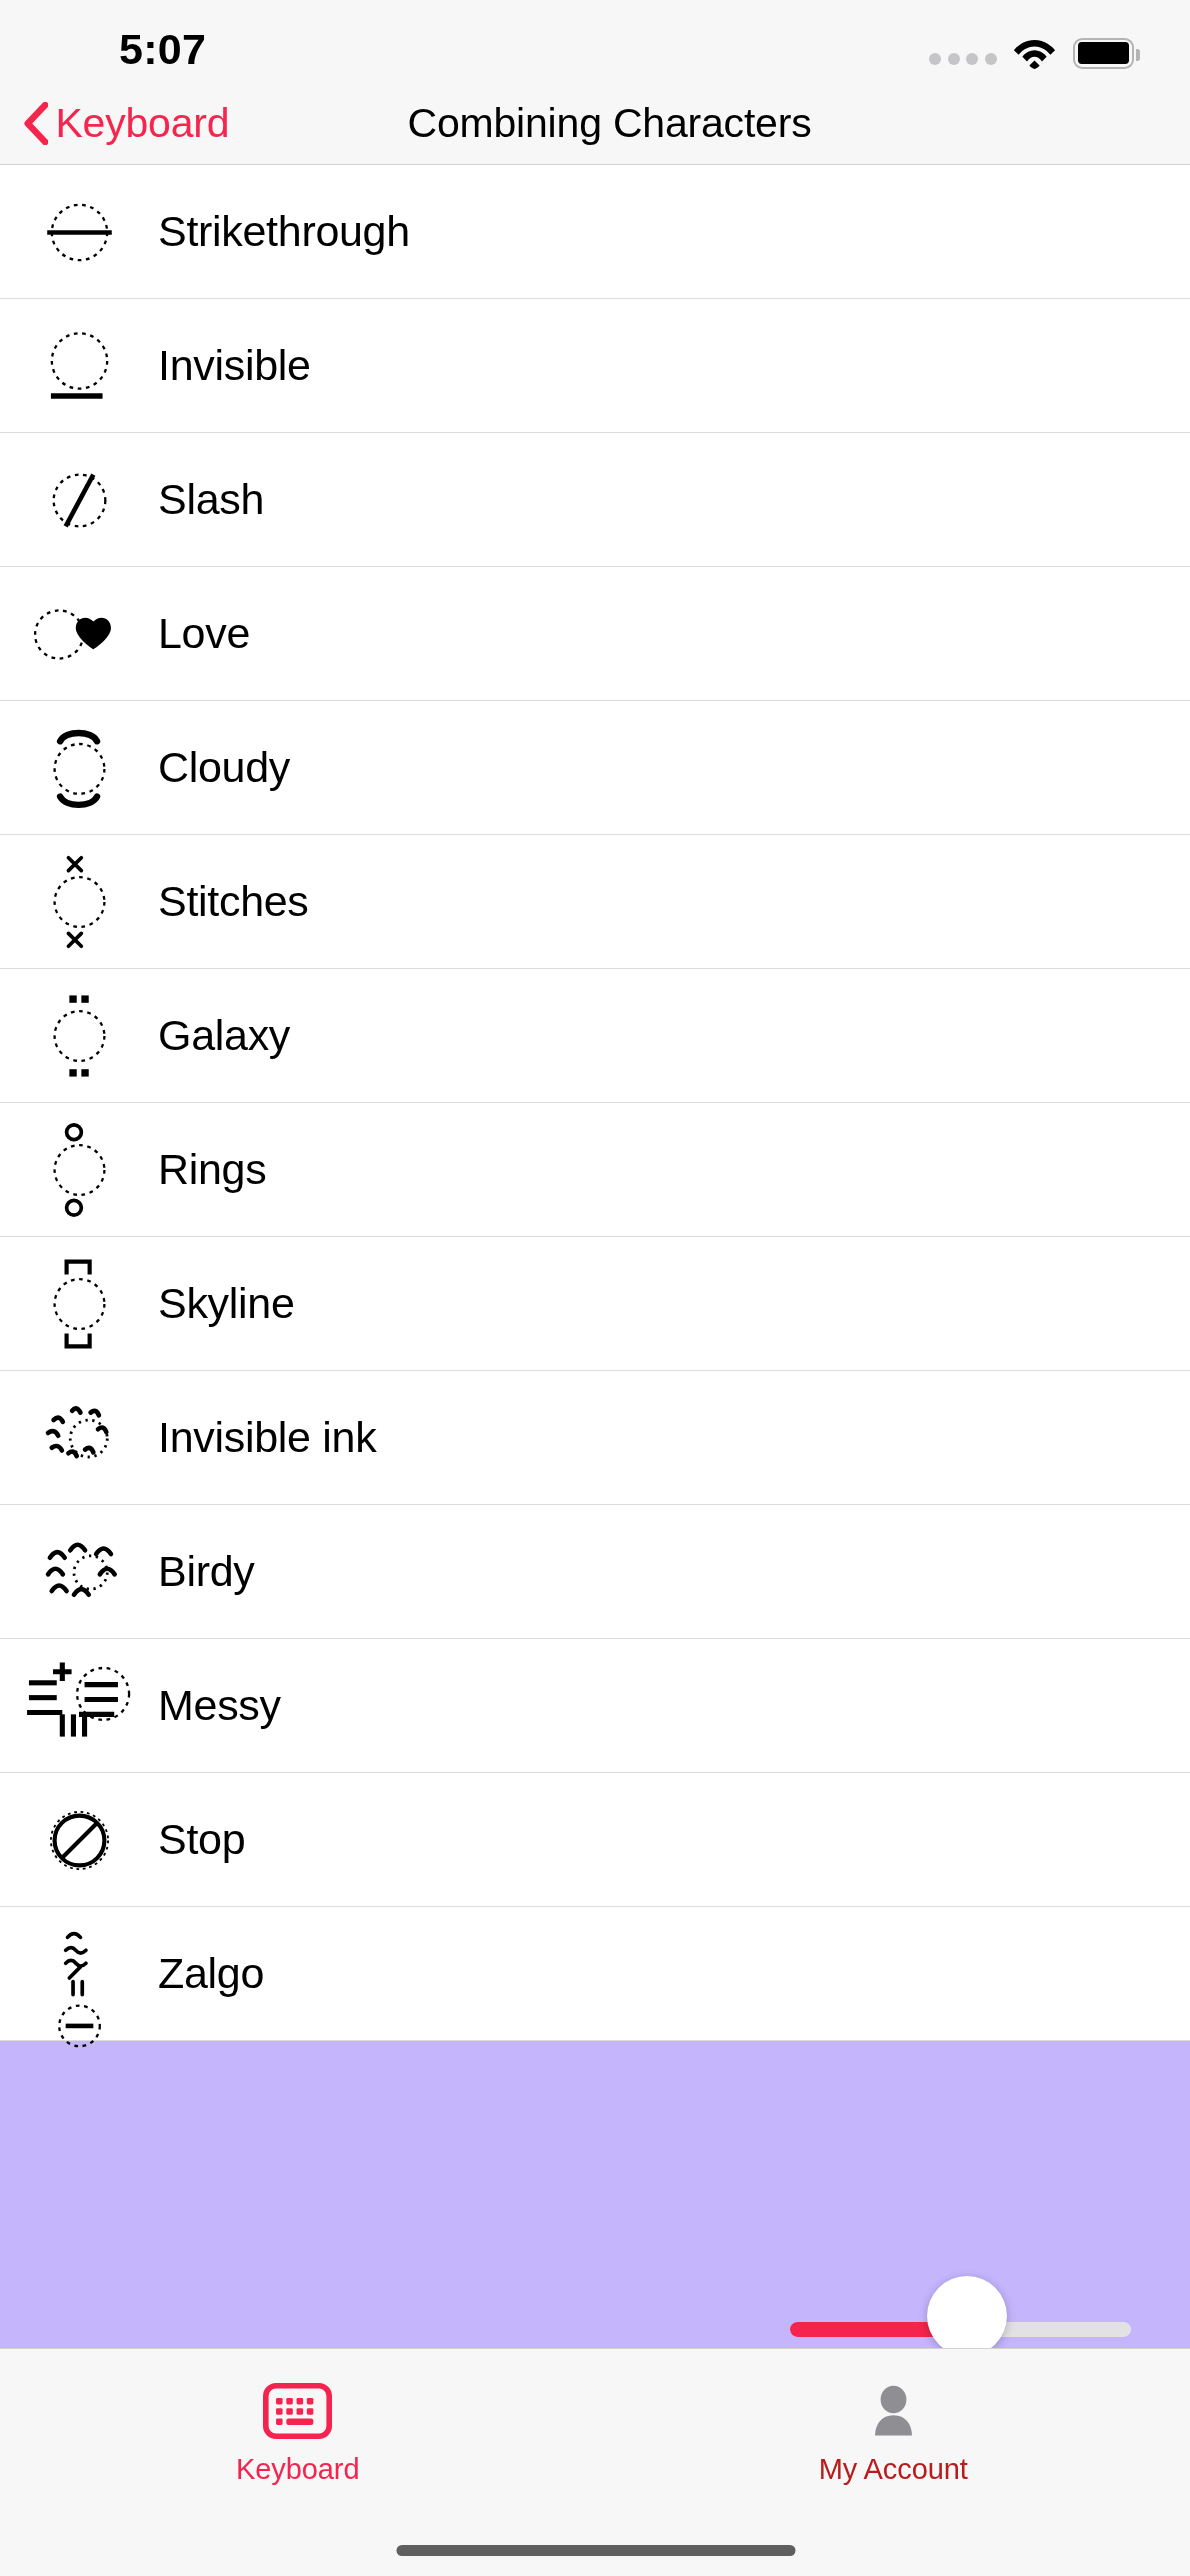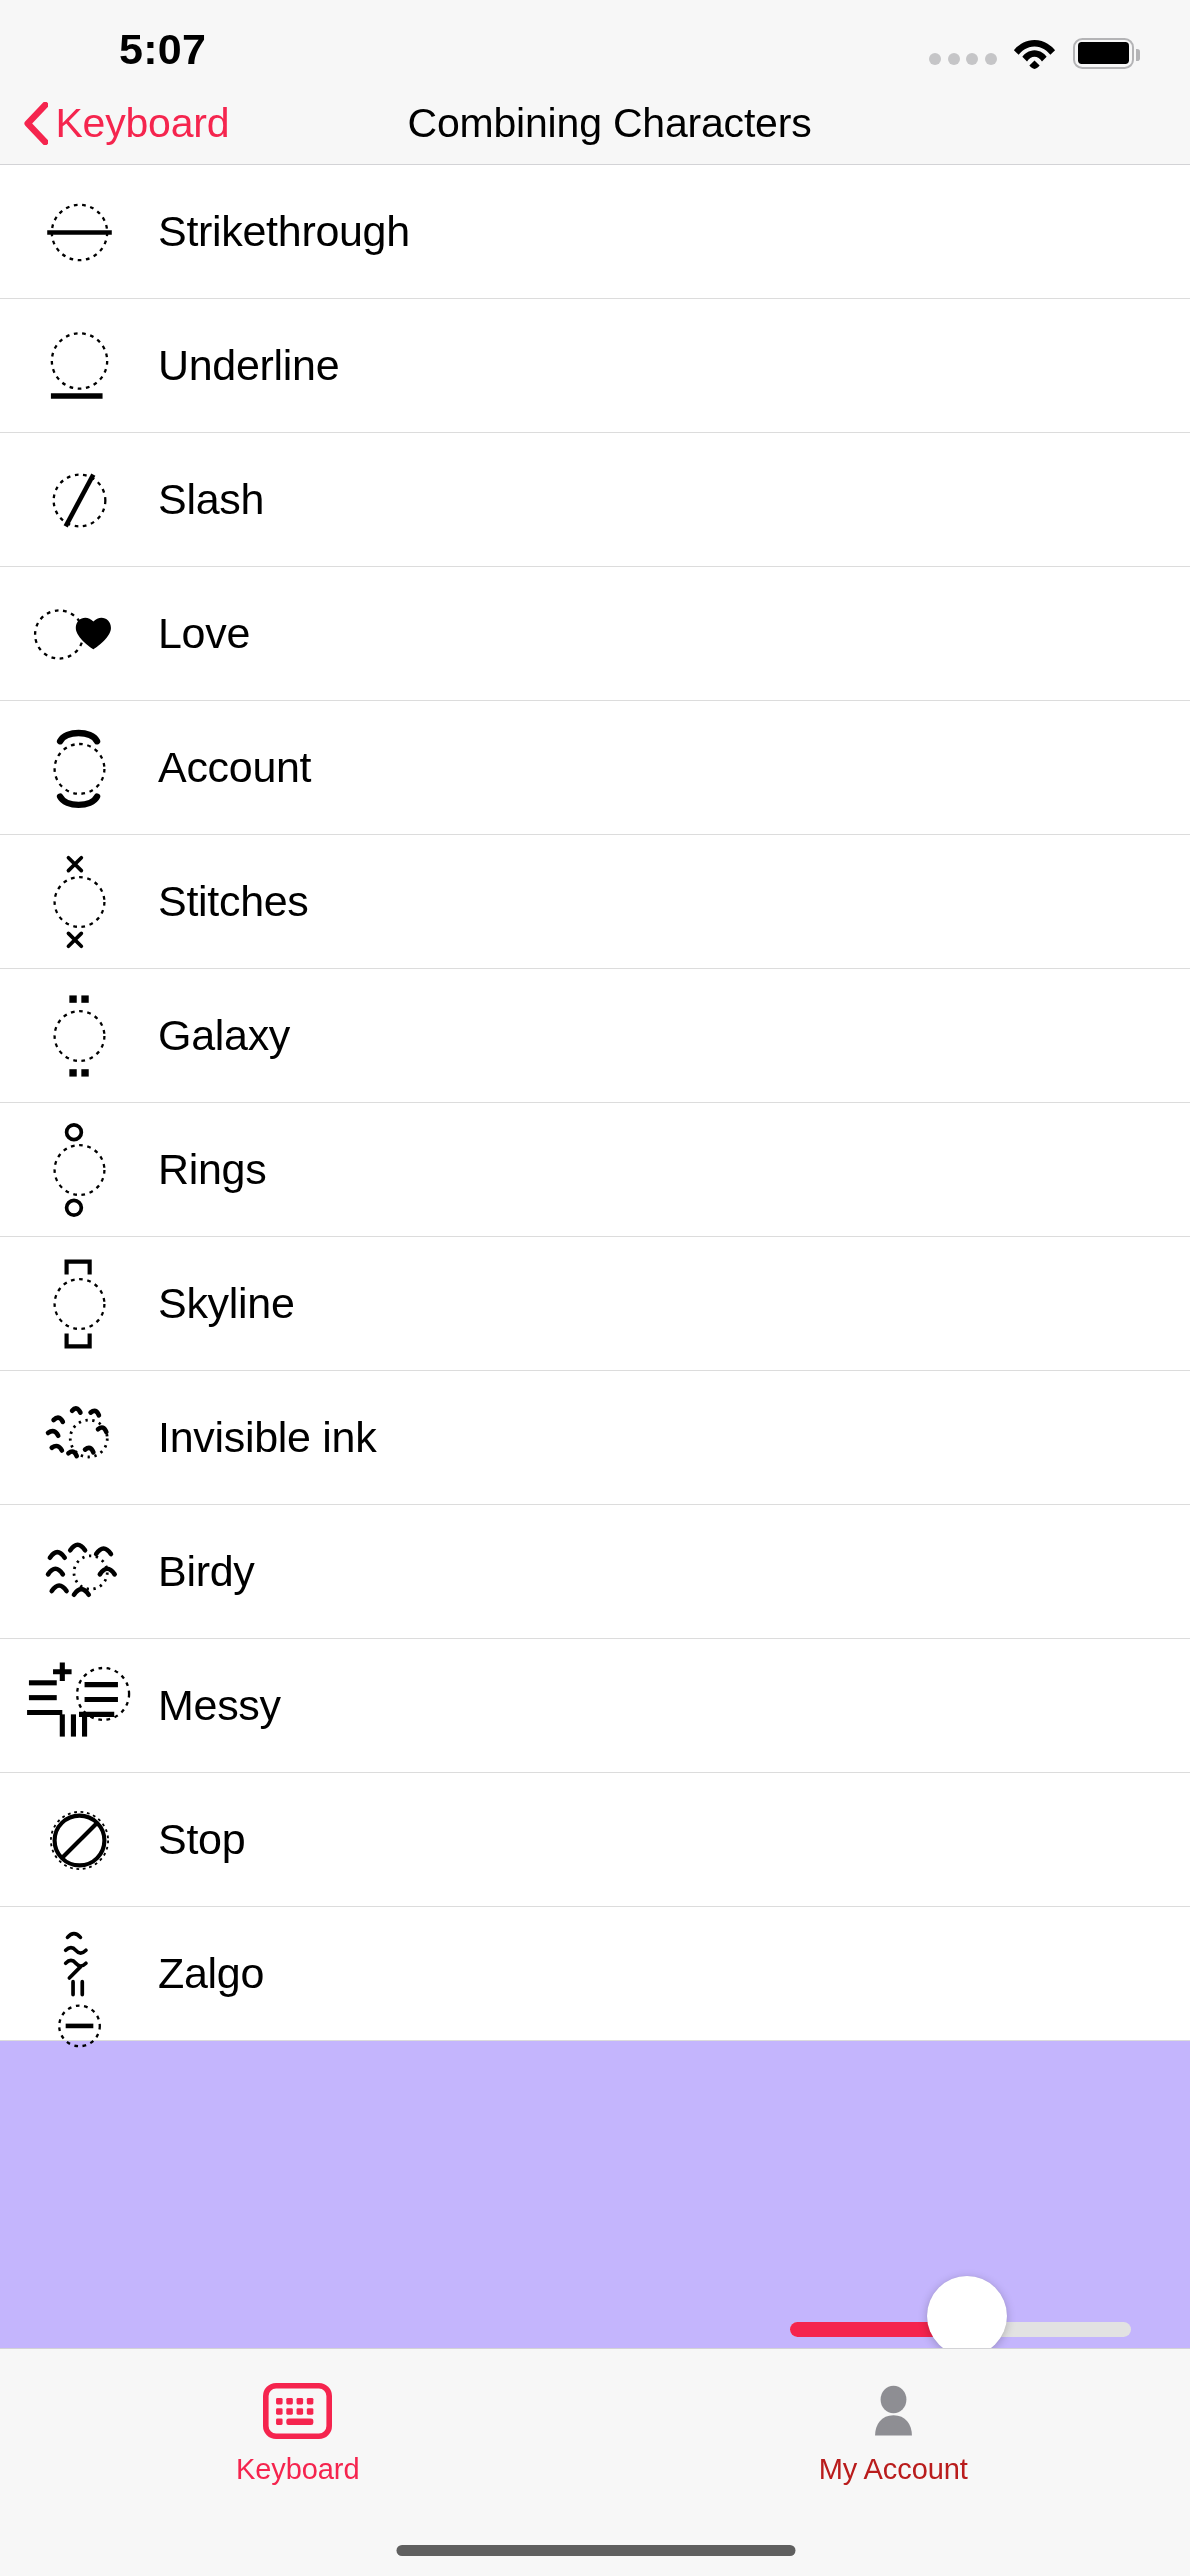--- a/index.html
+++ b/index.html
@@ -166,21 +166,21 @@
       <div class="label">Strikethrough</div>
     </div>
 
     <div class="row">
       <div class="glyph">
         <svg width="83" height="89" viewBox="0 0 90 96">
           <circle cx="45" cy="42" r="30" fill="none" stroke="#000" stroke-width="2.5" stroke-dasharray="4 5"></circle>
           <line x1="14" y1="80" x2="70" y2="80" stroke="#000" stroke-width="6"></line>
         </svg>
       </div>
-      <div class="label">Underline</div>
+      <div class="label">Invisible</div>
     </div>
 
     <div class="row">
       <div class="glyph">
         <svg width="83" height="89" viewBox="0 0 90 96">
           <circle cx="45" cy="48" r="28" fill="none" stroke="#000" stroke-width="2.5" stroke-dasharray="4 5"></circle>
           <line x1="30" y1="76" x2="60" y2="20" stroke="#000" stroke-width="5"></line>
         </svg>
       </div>
       <div class="label">Slash</div>
@@ -197,21 +197,21 @@
     </div>
 
     <div class="row">
       <div class="glyph">
         <svg width="83" height="102" viewBox="0 0 90 110">
           <circle cx="45" cy="56" r="27" fill="none" stroke="#000" stroke-width="2.5" stroke-dasharray="4 5"></circle>
           <path d="M24 26 C30 14 58 14 64 26" fill="none" stroke="#000" stroke-width="7" stroke-linecap="round"></path>
           <path d="M24 86 C30 98 58 98 64 86" fill="none" stroke="#000" stroke-width="7" stroke-linecap="round"></path>
         </svg>
       </div>
-      <div class="label">Account</div>
+      <div class="label">Cloudy</div>
     </div>
 
     <div class="row">
       <div class="glyph">
         <svg width="83" height="108" viewBox="0 0 90 116">
           <circle cx="45" cy="58" r="27" fill="none" stroke="#000" stroke-width="2.5" stroke-dasharray="4 5"></circle>
           <path d="M33 10 L47 24 M47 10 L33 24" stroke="#000" stroke-width="4" stroke-linecap="round"></path>
           <path d="M33 92 L47 106 M47 92 L33 106" stroke="#000" stroke-width="4" stroke-linecap="round"></path>
         </svg>
       </div>

